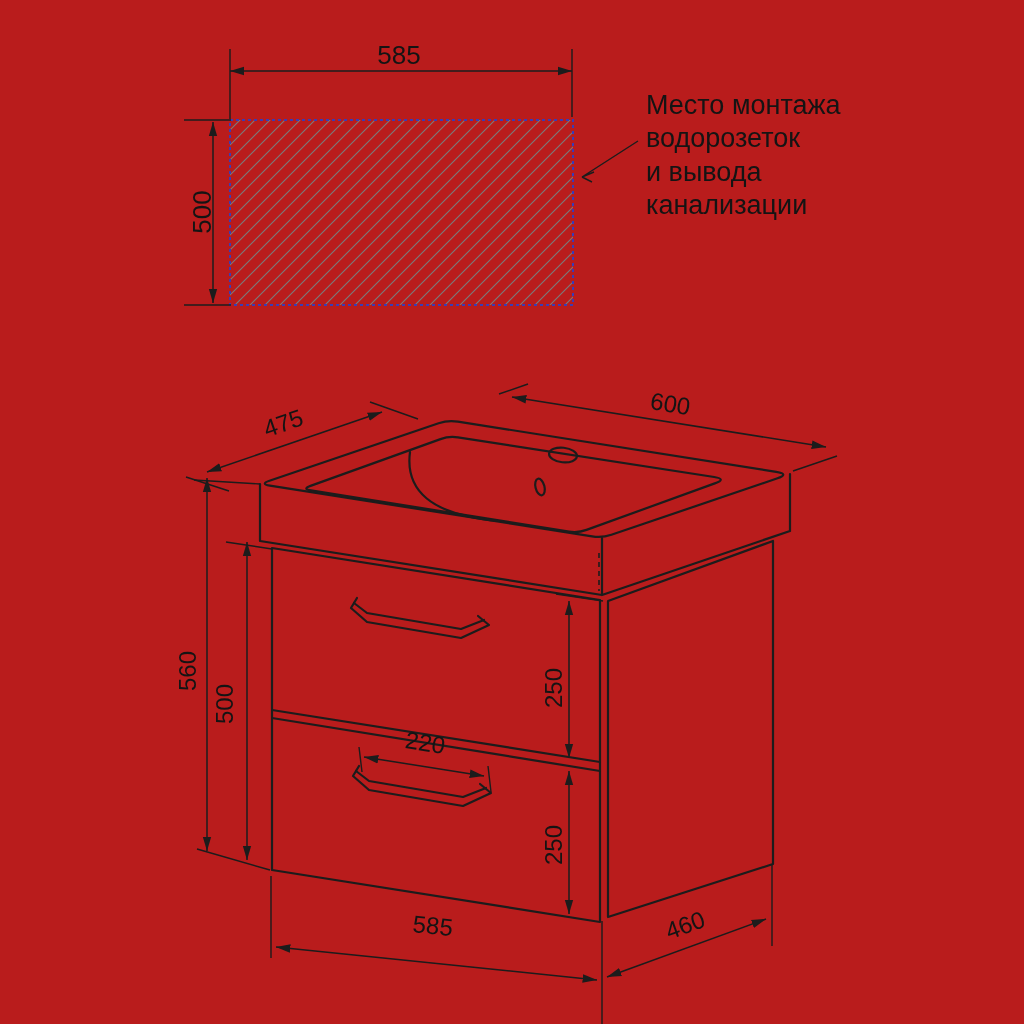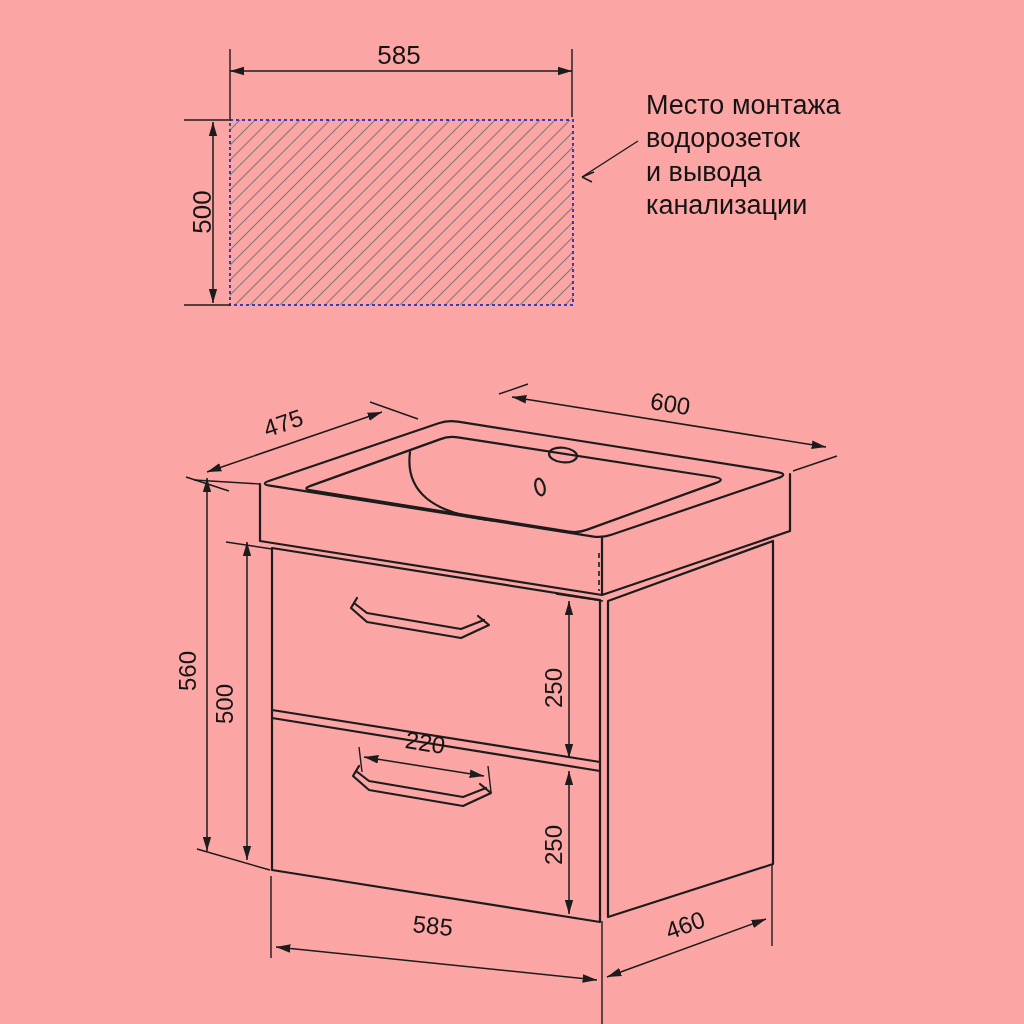--- a/index.html
+++ b/index.html
@@ -1,16 +1,16 @@
 <!DOCTYPE html>
 <html><head>
 <meta charset="utf-8">
 <style>
   html,body{margin:0;padding:0;background:#fff;}
-  .stage{position:relative;width:1024px;height:1024px;background:#fca5a5;overflow:hidden;
+  .stage{position:relative;width:1024px;height:1024px;background:#b91c1c;overflow:hidden;
          font-family:"Liberation Sans",sans-serif;}
   svg text{fill:#141414;}
   .num{font-size:24px;}
   .numtop{font-size:26px;}
   .note{font-size:27px;}
   .obj{fill:none;stroke:#1c1c1c;stroke-width:2.2;stroke-linejoin:round;stroke-linecap:round;}
   .dim{fill:none;stroke:#1c1c1c;stroke-width:1.5;}
   .ext{fill:none;stroke:#1c1c1c;stroke-width:1.4;}
   .hid{fill:none;stroke:#1c1c1c;stroke-width:1.6;stroke-dasharray:5 4;}
 </style>

